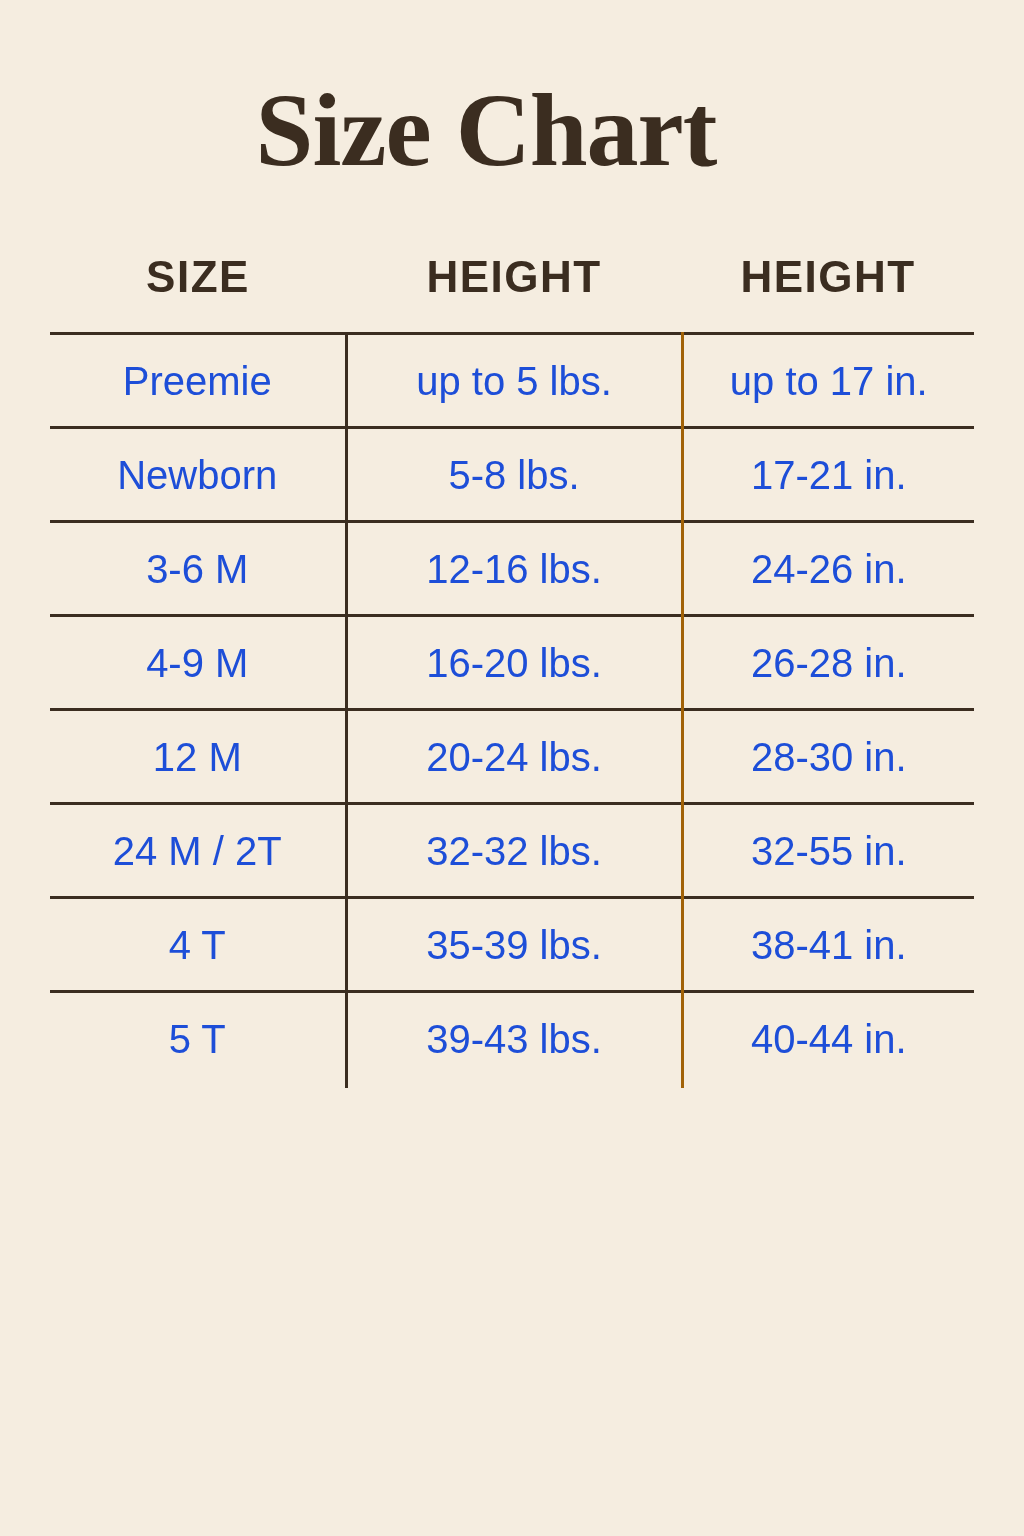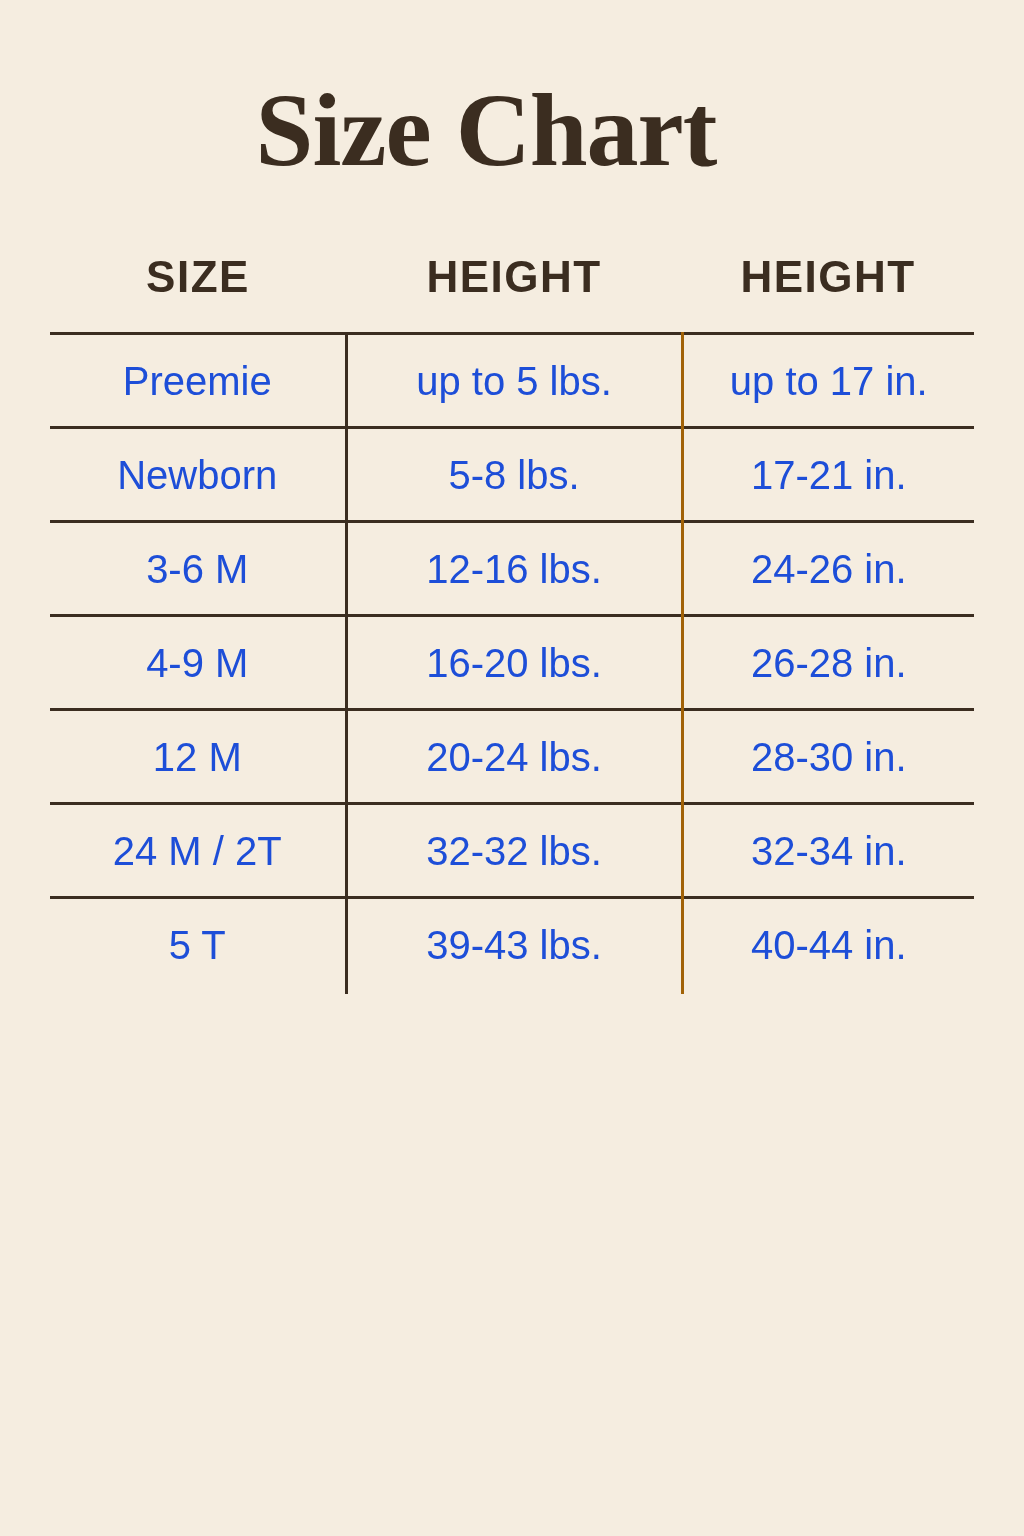--- a/index.html
+++ b/index.html
@@ -118,21 +118,26 @@
         <td class="col-height">26-28 in.</td>
       </tr>
       <tr>
         <td class="col-size">12 M</td>
         <td class="col-weight">20-24 lbs.</td>
         <td class="col-height">28-30 in.</td>
       </tr>
       <tr>
         <td class="col-size">24 M / 2T</td>
         <td class="col-weight">32-32 lbs.</td>
-        <td class="col-height">32-34 in.</td>
+        <td class="col-height">32-55 in.</td>
+      </tr>
+      <tr>
+        <td class="col-size">4 T</td>
+        <td class="col-weight">35-39 lbs.</td>
+        <td class="col-height">38-41 in.</td>
       </tr>
       <tr>
         <td class="col-size">5 T</td>
         <td class="col-weight">39-43 lbs.</td>
         <td class="col-height">40-44 in.</td>
       </tr>
     </tbody>
   </table>
 
 </div>

